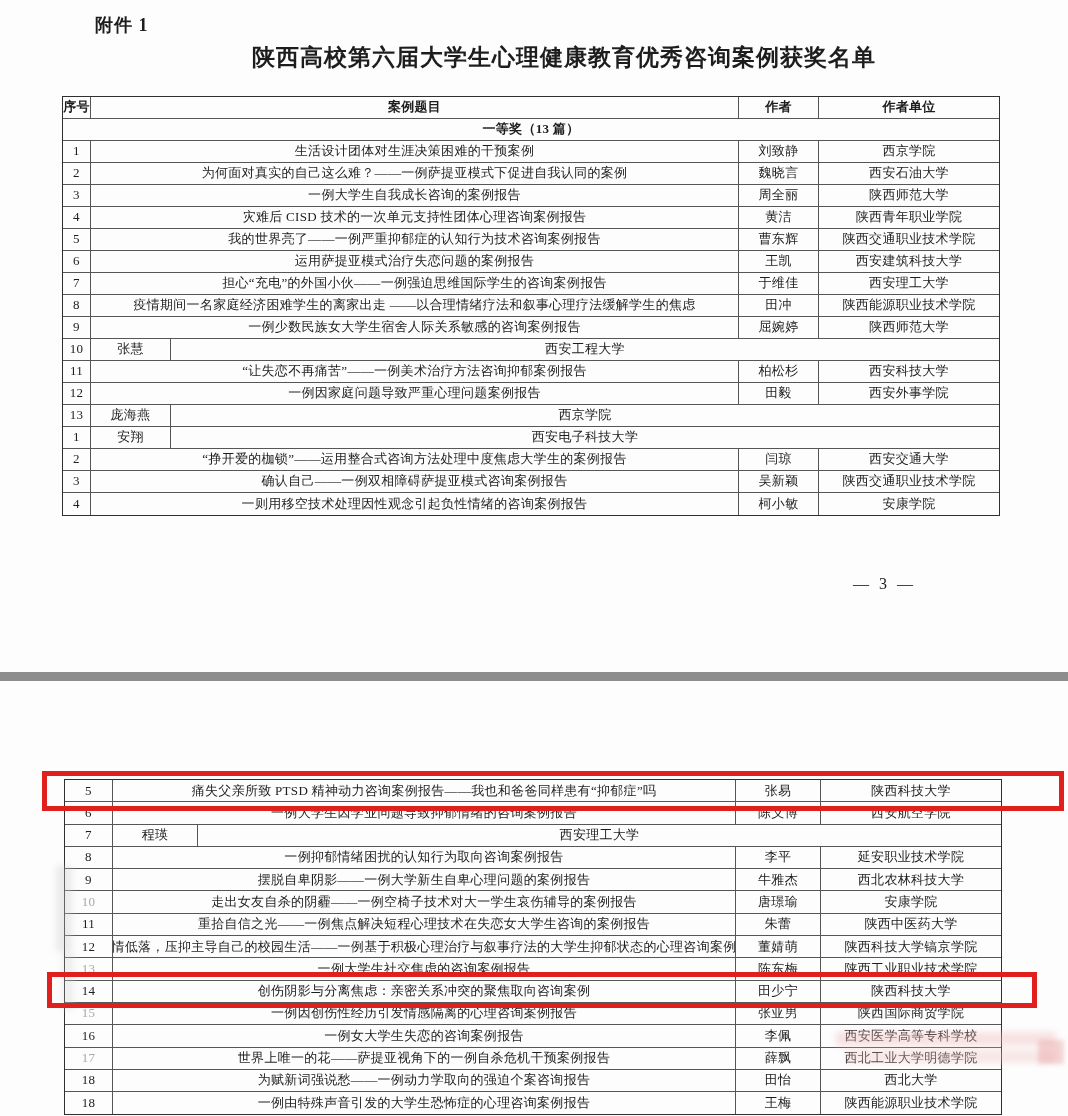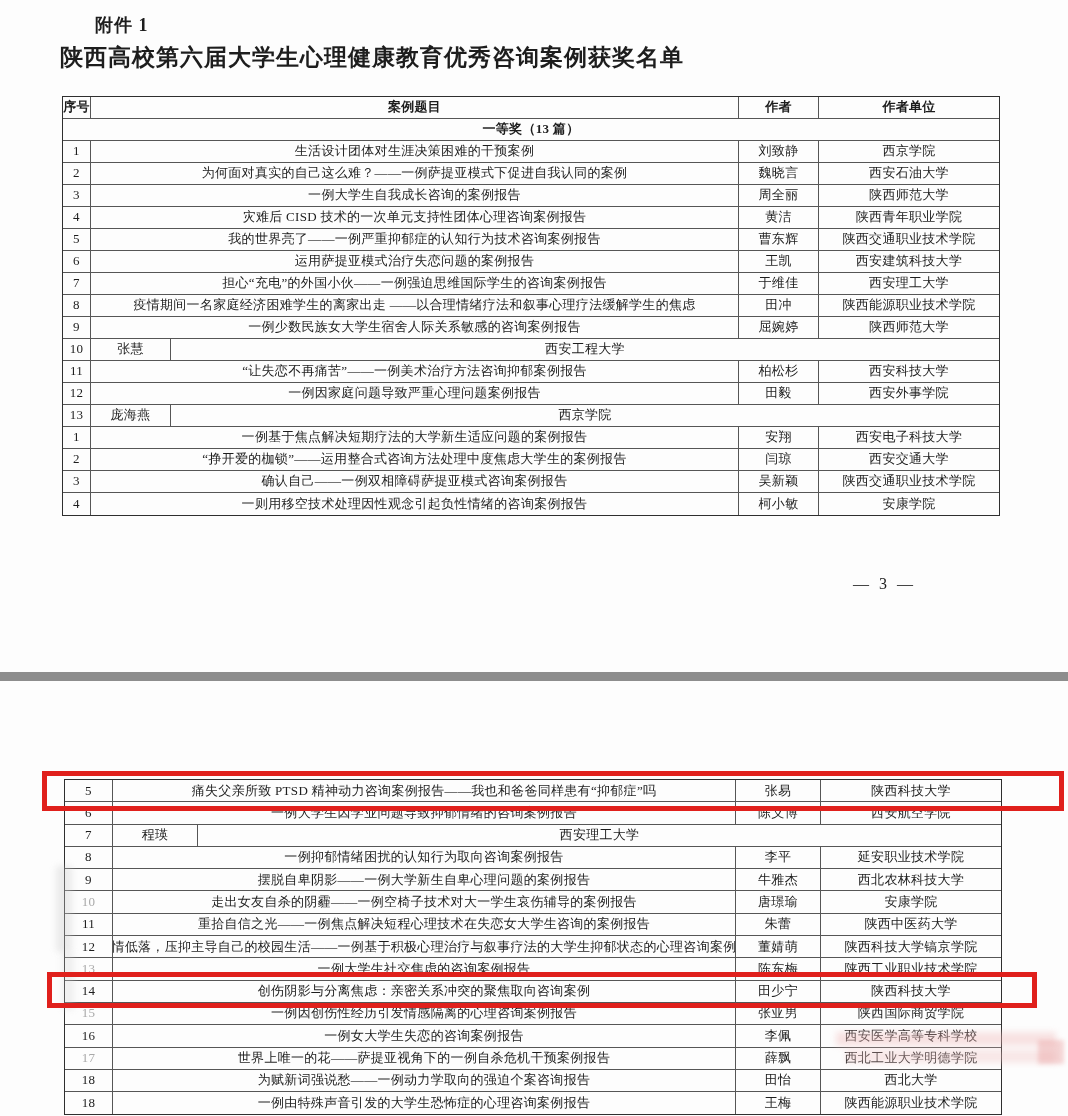--- a/index.html
+++ b/index.html
@@ -11,21 +11,21 @@
     color:#1d1d1d;
     overflow:hidden;
   }
   
   .attachment{
     position:absolute;left:95px;top:13px;
     font-size:18px;font-weight:bold;letter-spacing:1px;
   }
   .doc-title{
     position:absolute;left:60px;right:0;top:42px;
-    text-align:left;font-size:23px;font-weight:bold;letter-spacing:1px;
+    text-align:center;font-size:23px;font-weight:bold;letter-spacing:1px;
   }
   .doc-table{
     position:absolute;
     border:1.5px solid #2f2f2f;
     box-sizing:border-box;
     background:transparent;
     z-index:1;
   }
   #table1{left:62px;top:96px;width:938px;}
   #table2{left:64px;top:779px;width:938px;}
@@ -167,21 +167,20 @@
         <div class="cell c-author">田毅</div>
         <div class="cell c-org">西安外事学院</div>
       </div>
       <div class="t-row">
         <div class="cell c-no">13</div>
         <div class="cell c-author">庞海燕</div>
         <div class="cell c-org">西京学院</div>
       </div>
       <div class="t-row">
         <div class="cell c-no">1</div>
-        <div class="cell c-title">一例基于焦点解决短期疗法的大学新生适应问题的案例报告</div>
         <div class="cell c-author">安翔</div>
         <div class="cell c-org">西安电子科技大学</div>
       </div>
       <div class="t-row">
         <div class="cell c-no">2</div>
         <div class="cell c-title">“挣开爱的枷锁”——运用整合式咨询方法处理中度焦虑大学生的案例报告</div>
         <div class="cell c-author">闫琼</div>
         <div class="cell c-org">西安交通大学</div>
       </div>
       <div class="t-row">

